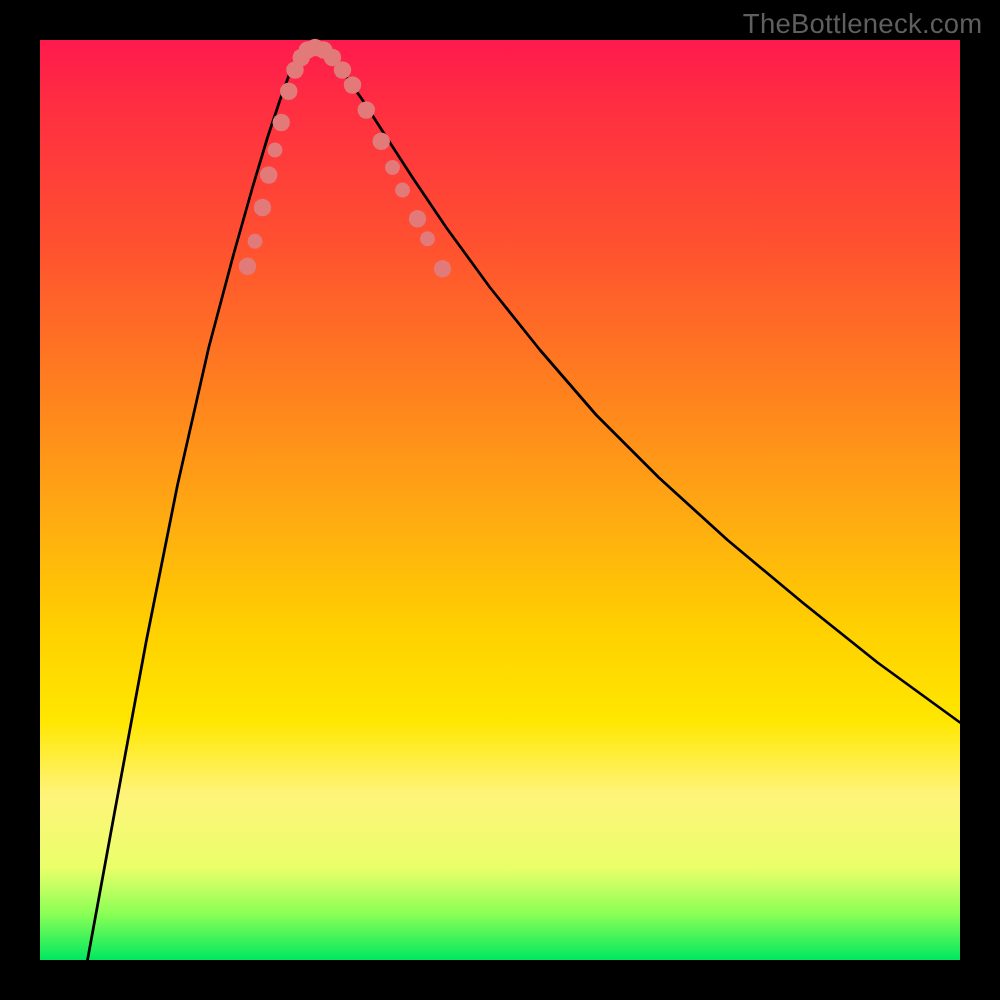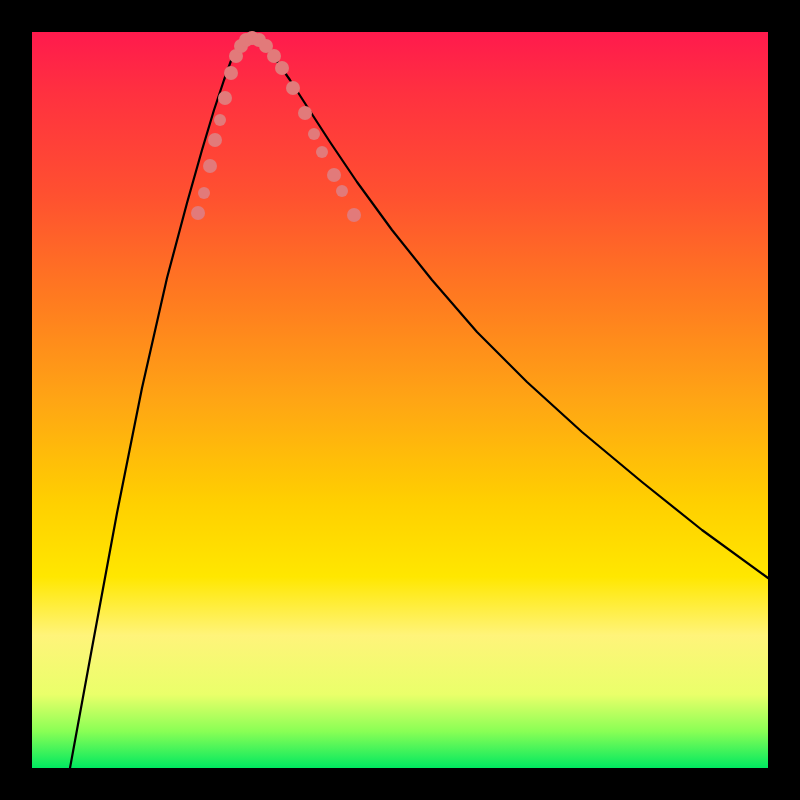--- a/index.html
+++ b/index.html
@@ -93,13 +93,14 @@
           <circle cx="261" cy="56" r="7" class="marker"></circle>
           <circle cx="273" cy="81" r="7" class="marker"></circle>
           <circle cx="282" cy="102" r="6" class="marker"></circle>
           <circle cx="290" cy="120" r="6" class="marker"></circle>
           <circle cx="302" cy="143" r="7" class="marker"></circle>
           <circle cx="310" cy="159" r="6" class="marker"></circle>
           <circle cx="322" cy="183" r="7" class="marker"></circle>
         </g>
     </svg>
   </div>
+  <div class="watermark">TheBottleneck.com</div>
 </div>
 
 </body></html>

